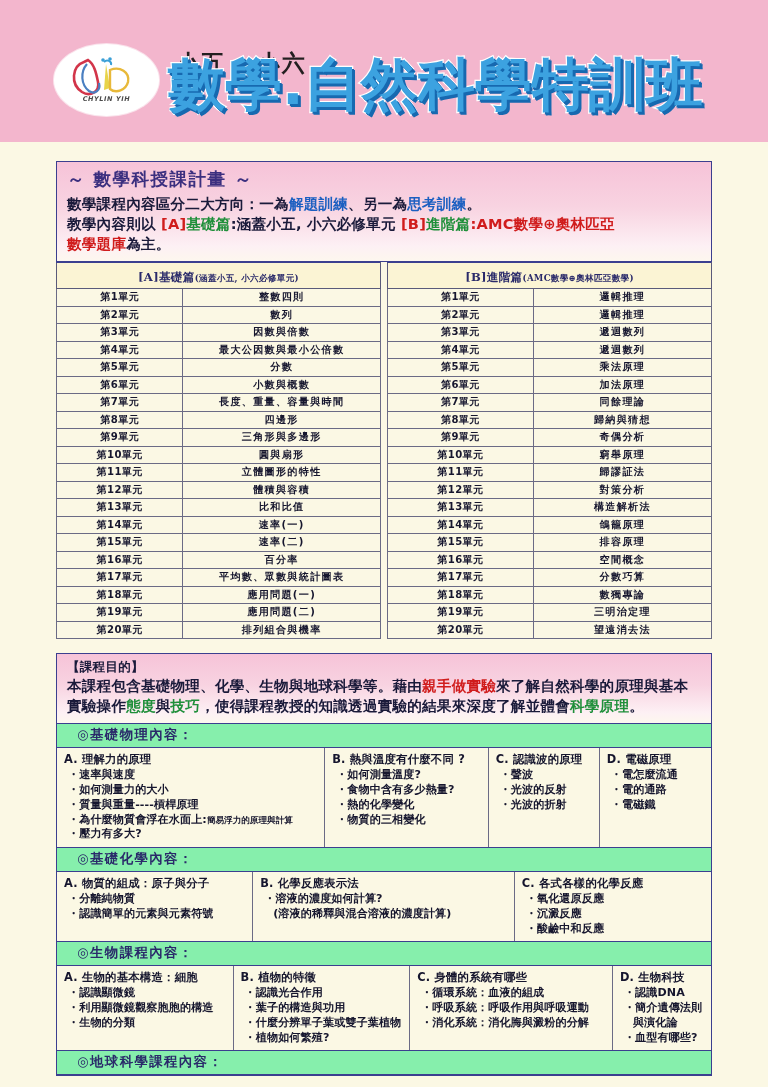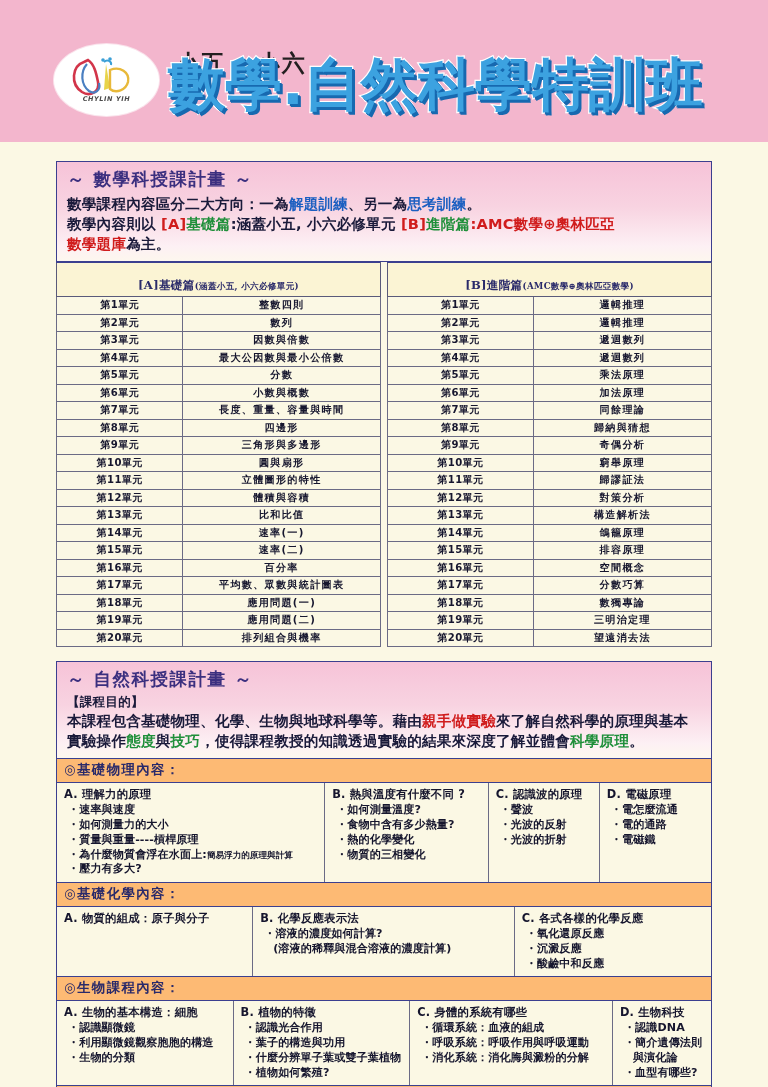--- a/index.html
+++ b/index.html
@@ -91,21 +91,21 @@
     border-top:none;
     border-collapse:collapse;
     width:100%;
     background:#fbf8e4;
   }
   .mt th{
     background:#fbf4d4;
     border:1px solid #5a5a7a;
     border-top:1.6px solid #3b3f8f;
     font-size:11.6px; font-weight:bold; color:#2a2a6a;
-    padding:15px 0 3px 0;
+    padding:7px 0 3px 0;
     letter-spacing:.3px;
     font-family:"DejaVu Serif","Liberation Serif",serif;
   }
   .mt th .hsm{ font-size:8.6px; }
   .mt td{
     border:1px solid #6b6b85;
     font-size:10.1px; color:#16162e; font-weight:bold;
     padding:1.1px 0 1.4px 0;
     height:13.2px;
     font-family:"DejaVu Sans","Liberation Sans",sans-serif;
@@ -116,24 +116,24 @@
 
   
   .sci-block{ margin:0 56px; }
   .sb{
     border:1.6px solid #3b3f8f;
     border-top:none;
     background:#fbf8e4;
   }
   .sb.first{ border-top:none; }
   .sb-head{
-    background:#fdba74;
+    background:#86efac;
     border-bottom:1.4px solid #3b3f8f;
     font-size:13.4px; font-weight:bold; color:#2a2a6a;
-    padding:2px 0 3px 7px;
+    padding:2px 0 3px 20px;
     letter-spacing:1.4px;
     font-family:"DejaVu Serif","Liberation Serif",serif;
   }
   .sb-cols{ display:flex; }
   .sb-col{
     border-right:1px solid #6b6b85;
     padding:4px 5px 5px 7px;
     box-sizing:border-box;
   }
   .sb-col:last-child{ border-right:none; }
@@ -353,21 +353,20 @@
           </tr>
           <tr>
             <td class="u">第20單元</td>
             <td class="t">望遠消去法</td>
           </tr>
         </tbody>
     </table>
   </div>
 
   <div class="sec-banner sci">
-    <div class="sec-title">～  自然科授課計畫  ～</div>
     <div class="small-label">【課程目的】</div>
     <div class="sec-line wrap"><span>本課程包含基礎物理、化學、生物與地球科學等。藉由</span><span class="cred">親手做實驗</span><span>來了解自然科學的原理與基本</span><span>實驗操作</span><span class="cgrn">態度</span><span>與</span><span class="cgrn">技巧</span><span>，使得課程教授的知識透過實驗的結果來深度了解並體會</span><span class="cgrn">科學原理</span><span>。</span></div>
   </div>
 
   <div class="sci-block">
     <div class="sb first">
       <div class="sb-head">◎基礎物理內容：</div>
       <div class="sb-cols">
           <div class="sb-col" style="width: 41%;">
             <div class="h">A. 理解力的原理</div>
@@ -404,20 +403,24 @@
               <div>・電磁鐵</div>
             </div>
           </div>
         </div>
     </div>
     <div class="sb">
       <div class="sb-head">◎基礎化學內容：</div>
       <div class="sb-cols">
           <div class="sb-col" style="width: 30%;">
             <div class="h">A. 物質的組成：原子與分子</div>
+            <div class="b">
+              <div>・分離純物質</div>
+              <div>・認識簡單的元素與元素符號</div>
+            </div>
           </div>
           <div class="sb-col" style="width: 40%;">
             <div class="h">B. 化學反應表示法</div>
             <div class="b">
               <div>・溶液的濃度如何計算?</div>
               <div><span class="ind">(溶液的稀釋與混合溶液的濃度計算)</span></div>
             </div>
           </div>
           <div class="sb-col" style="width: 30%;">
             <div class="h">C. 各式各樣的化學反應</div>

